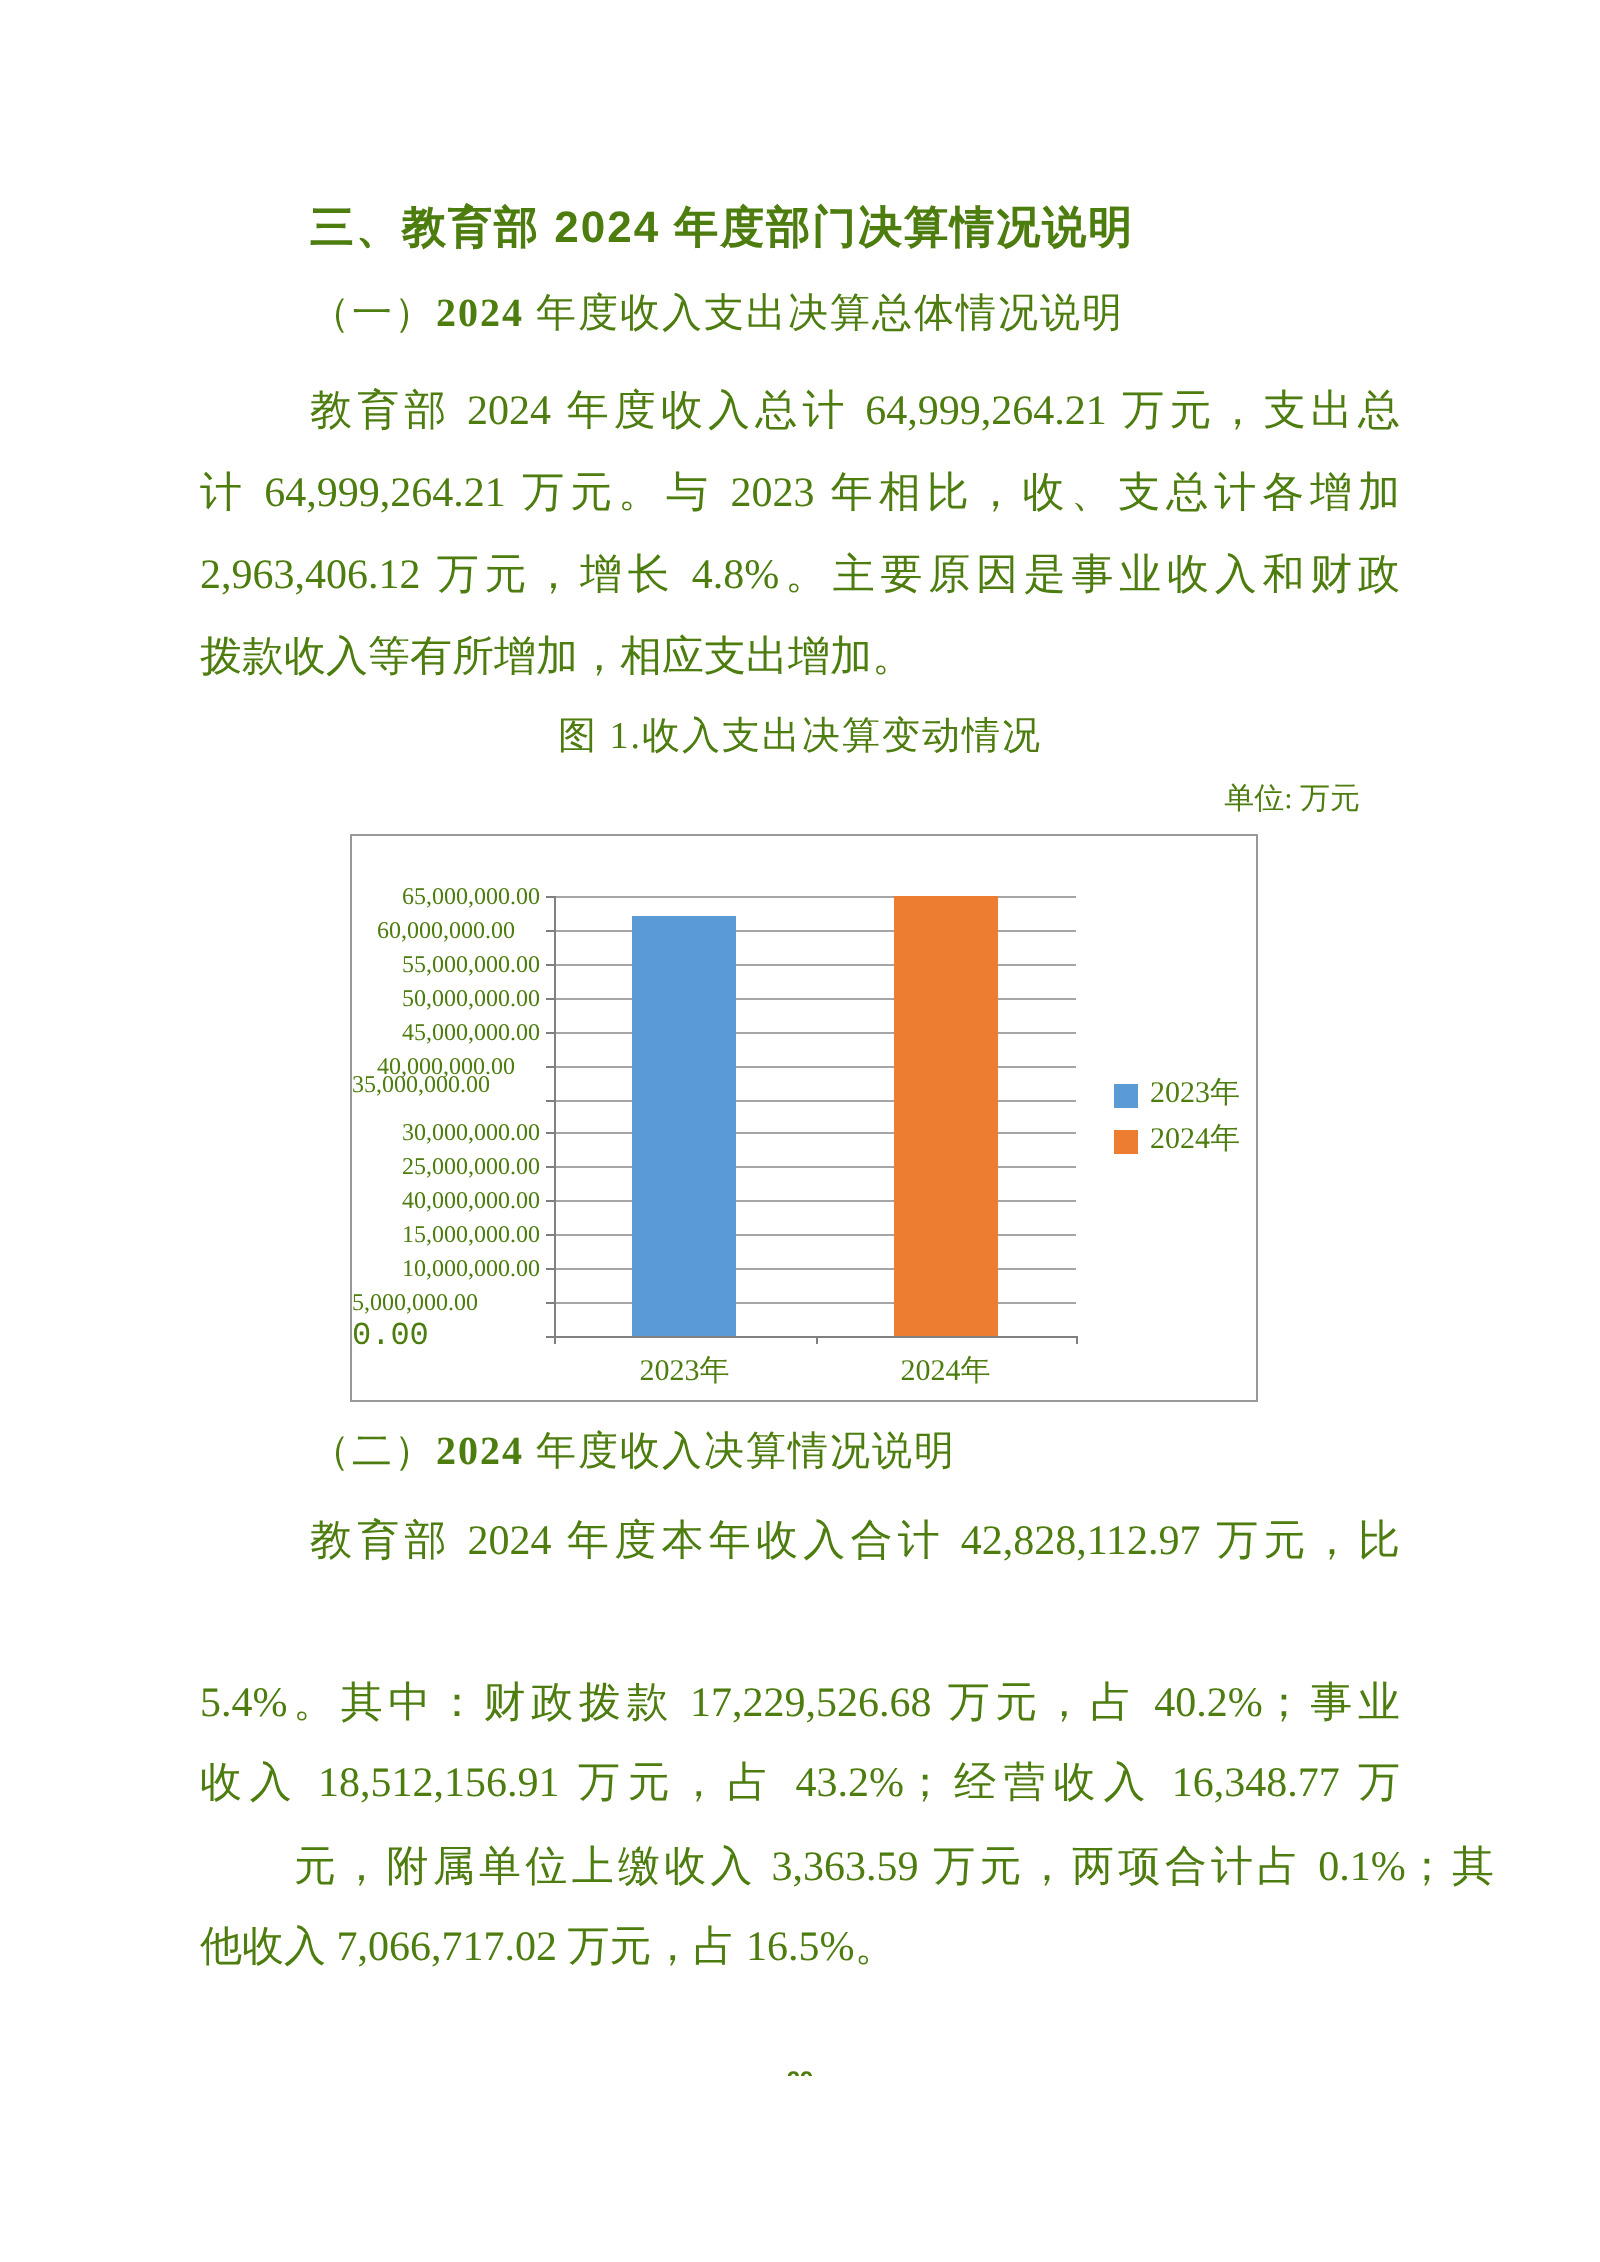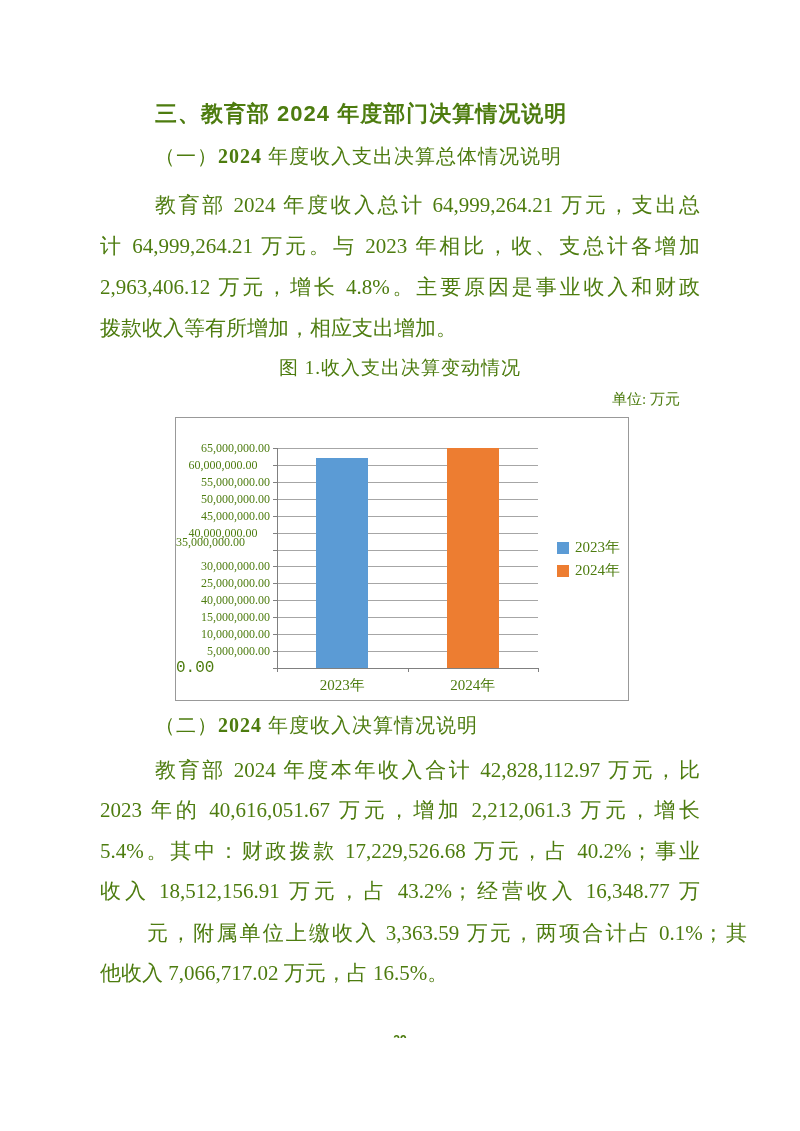--- a/index.html
+++ b/index.html
@@ -111,21 +111,21 @@
         <div style="position: absolute; left: 0px; top: 140.462px; width: 94px; height: 16px; line-height: 16px; text-align: right; font-size: 12px;">30,000,000.00</div>
         <div style="position: absolute; left: 97px; top: 148.462px; width: 4px; height: 1px; background: rgb(128, 128, 128);"></div>
         <div style="position: absolute; left: 0px; top: 157.385px; width: 94px; height: 16px; line-height: 16px; text-align: right; font-size: 12px;">25,000,000.00</div>
         <div style="position: absolute; left: 97px; top: 165.385px; width: 4px; height: 1px; background: rgb(128, 128, 128);"></div>
         <div style="position: absolute; left: 0px; top: 174.308px; width: 94px; height: 16px; line-height: 16px; text-align: right; font-size: 12px;">40,000,000.00</div>
         <div style="position: absolute; left: 97px; top: 182.308px; width: 4px; height: 1px; background: rgb(128, 128, 128);"></div>
         <div style="position: absolute; left: 0px; top: 191.231px; width: 94px; height: 16px; line-height: 16px; text-align: right; font-size: 12px;">15,000,000.00</div>
         <div style="position: absolute; left: 97px; top: 199.231px; width: 4px; height: 1px; background: rgb(128, 128, 128);"></div>
         <div style="position: absolute; left: 0px; top: 208.154px; width: 94px; height: 16px; line-height: 16px; text-align: right; font-size: 12px;">10,000,000.00</div>
         <div style="position: absolute; left: 97px; top: 216.154px; width: 4px; height: 1px; background: rgb(128, 128, 128);"></div>
-        <div style="position: absolute; left: 0px; top: 225.077px; width: 94px; height: 16px; line-height: 16px; text-align: right; font-size: 12px;">5,000,000.00</div>
+        <div style="position: absolute; left: 0px; top: 225.077px; width: 94px; height: 16px; line-height: 16px; font-size: 12px;">5,000,000.00</div>
         <div style="position: absolute; left: 97px; top: 233.077px; width: 4px; height: 1px; background: rgb(128, 128, 128);"></div>
         <div style="position: absolute; left: 0px; top: 242px; width: 94px; height: 16px; line-height: 16px; text-align: left; font-size: 16px; font-family: Liberation Mono, monospace;">0.00</div>
         <div style="position: absolute; left: 97px; top: 250px; width: 4px; height: 1px; background: rgb(128, 128, 128);"></div>
         <div style="position: absolute; left: 101px; top: 30px; width: 1px; height: 220px; background: rgb(128, 128, 128);"></div>
         <div style="position: absolute; left: 101px; top: 250px; width: 262px; height: 1px; background: rgb(128, 128, 128);"></div>
         <div style="position: absolute; left: 101px; top: 250px; width: 1px; height: 4px; background: rgb(128, 128, 128);"></div>
         <div style="position: absolute; left: 231.5px; top: 250px; width: 1px; height: 4px; background: rgb(128, 128, 128);"></div>
         <div style="position: absolute; left: 362px; top: 250px; width: 1px; height: 4px; background: rgb(128, 128, 128);"></div>
         <div style="position: absolute; left: 140.25px; top: 40px; width: 52px; height: 210px; background: rgb(91, 155, 213);"></div>
         <div style="position: absolute; left: 270.75px; top: 30px; width: 52px; height: 220px; background: rgb(237, 125, 49);"></div>
@@ -142,21 +142,20 @@
           </div>
         </div>
       </div>
   </div>
 
   <div class="abs subheading" style="top:712px;">
     <span>（二）</span><span class="year">2024</span><span> 年度收入决算情况说明</span>
   </div>
 
   <div class="abs bodyline indent" style="top:750px;">教育部 2024 年度本年收入合计 42,828,112.97 万元，比</div>
-  <div class="abs bodyline" style="top:790px;">2023 年的 40,616,051.67 万元，增加 2,212,061.3 万元，增长</div>
   <div class="abs bodyline" style="top:831px;">5.4%。其中：财政拨款 17,229,526.68 万元，占 40.2%；事业</div>
   <div class="abs bodyline" style="top:871px;">收入 18,512,156.91 万元，占 43.2%；经营收入 16,348.77 万</div>
   <div class="abs bodyline" style="top:913px;margin-left:47px;">元，附属单位上缴收入 3,363.59 万元，两项合计占 0.1%；其</div>
   <div class="abs bodyline lastline" style="top:953px;">他收入 7,066,717.02 万元，占 16.5%。</div>
 
   <div class="abs page-number">29</div>
 
 </div>
 
 </body></html>

